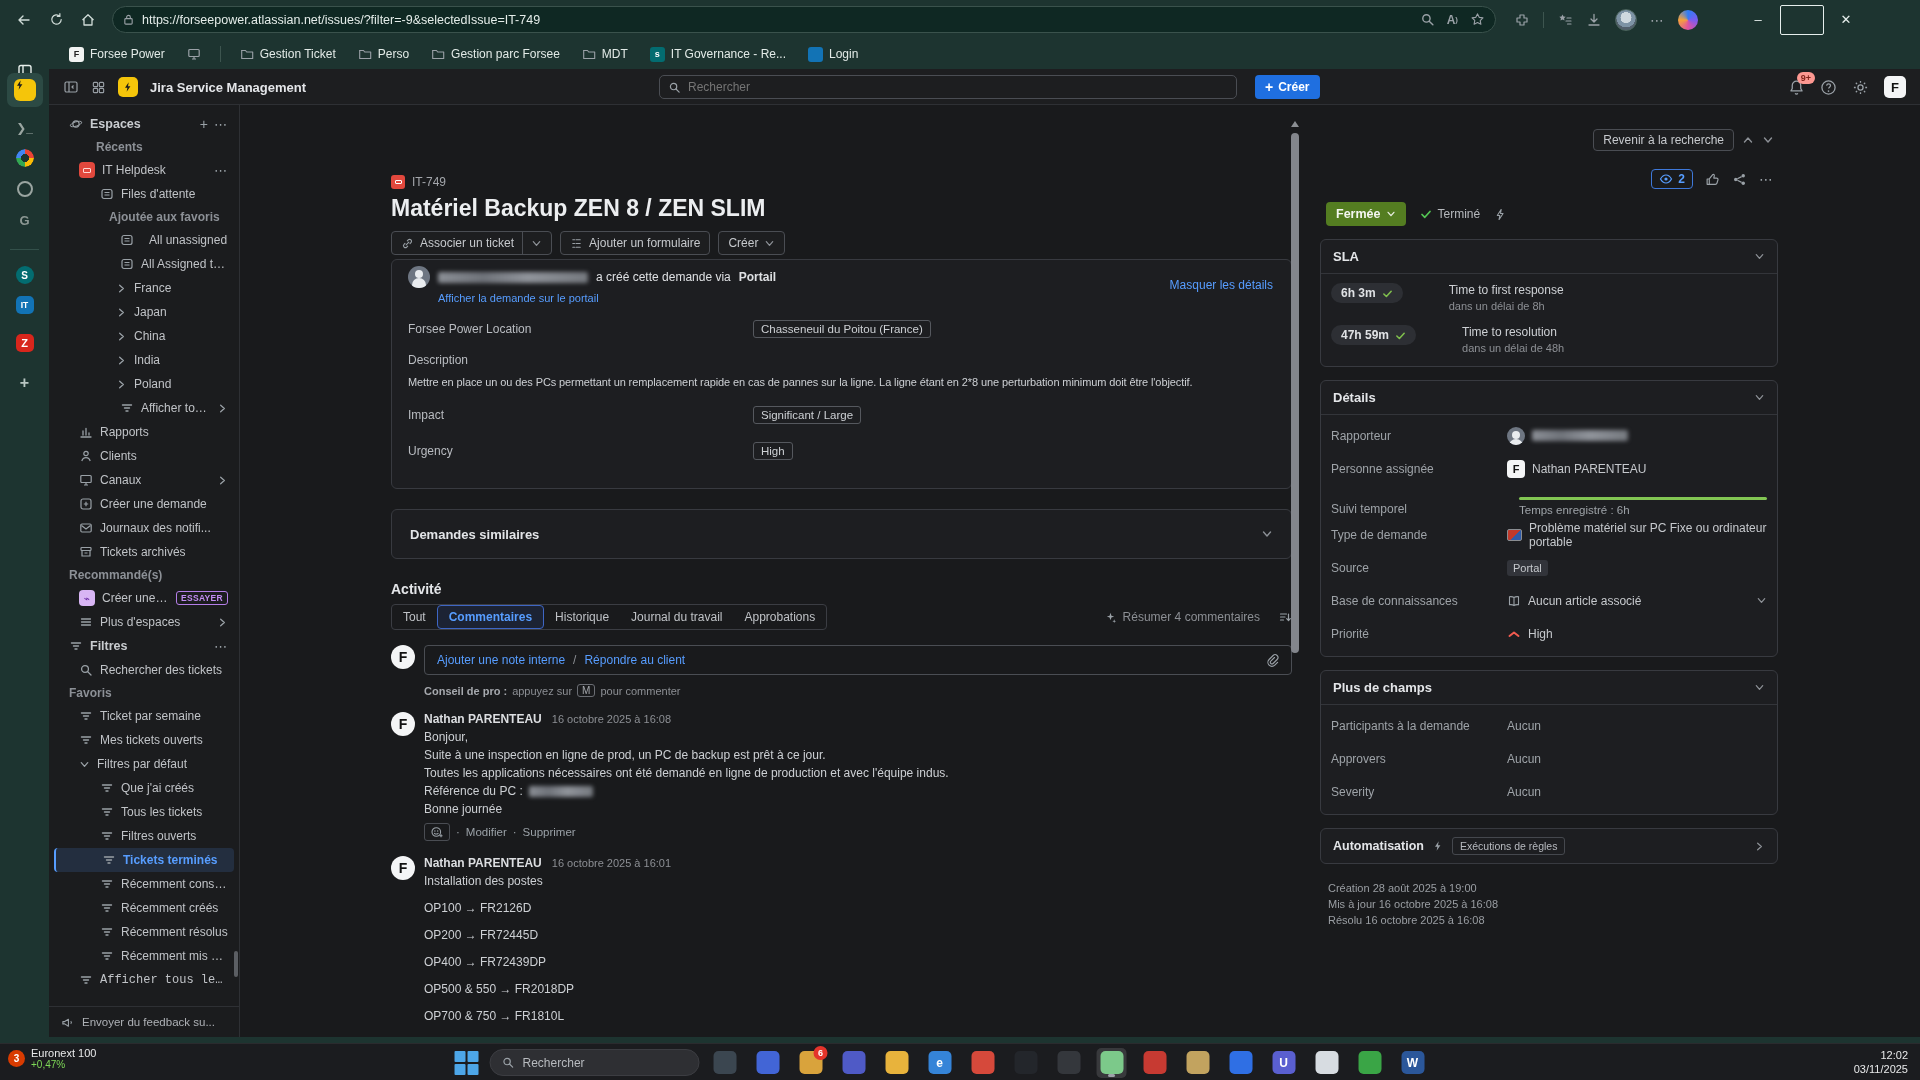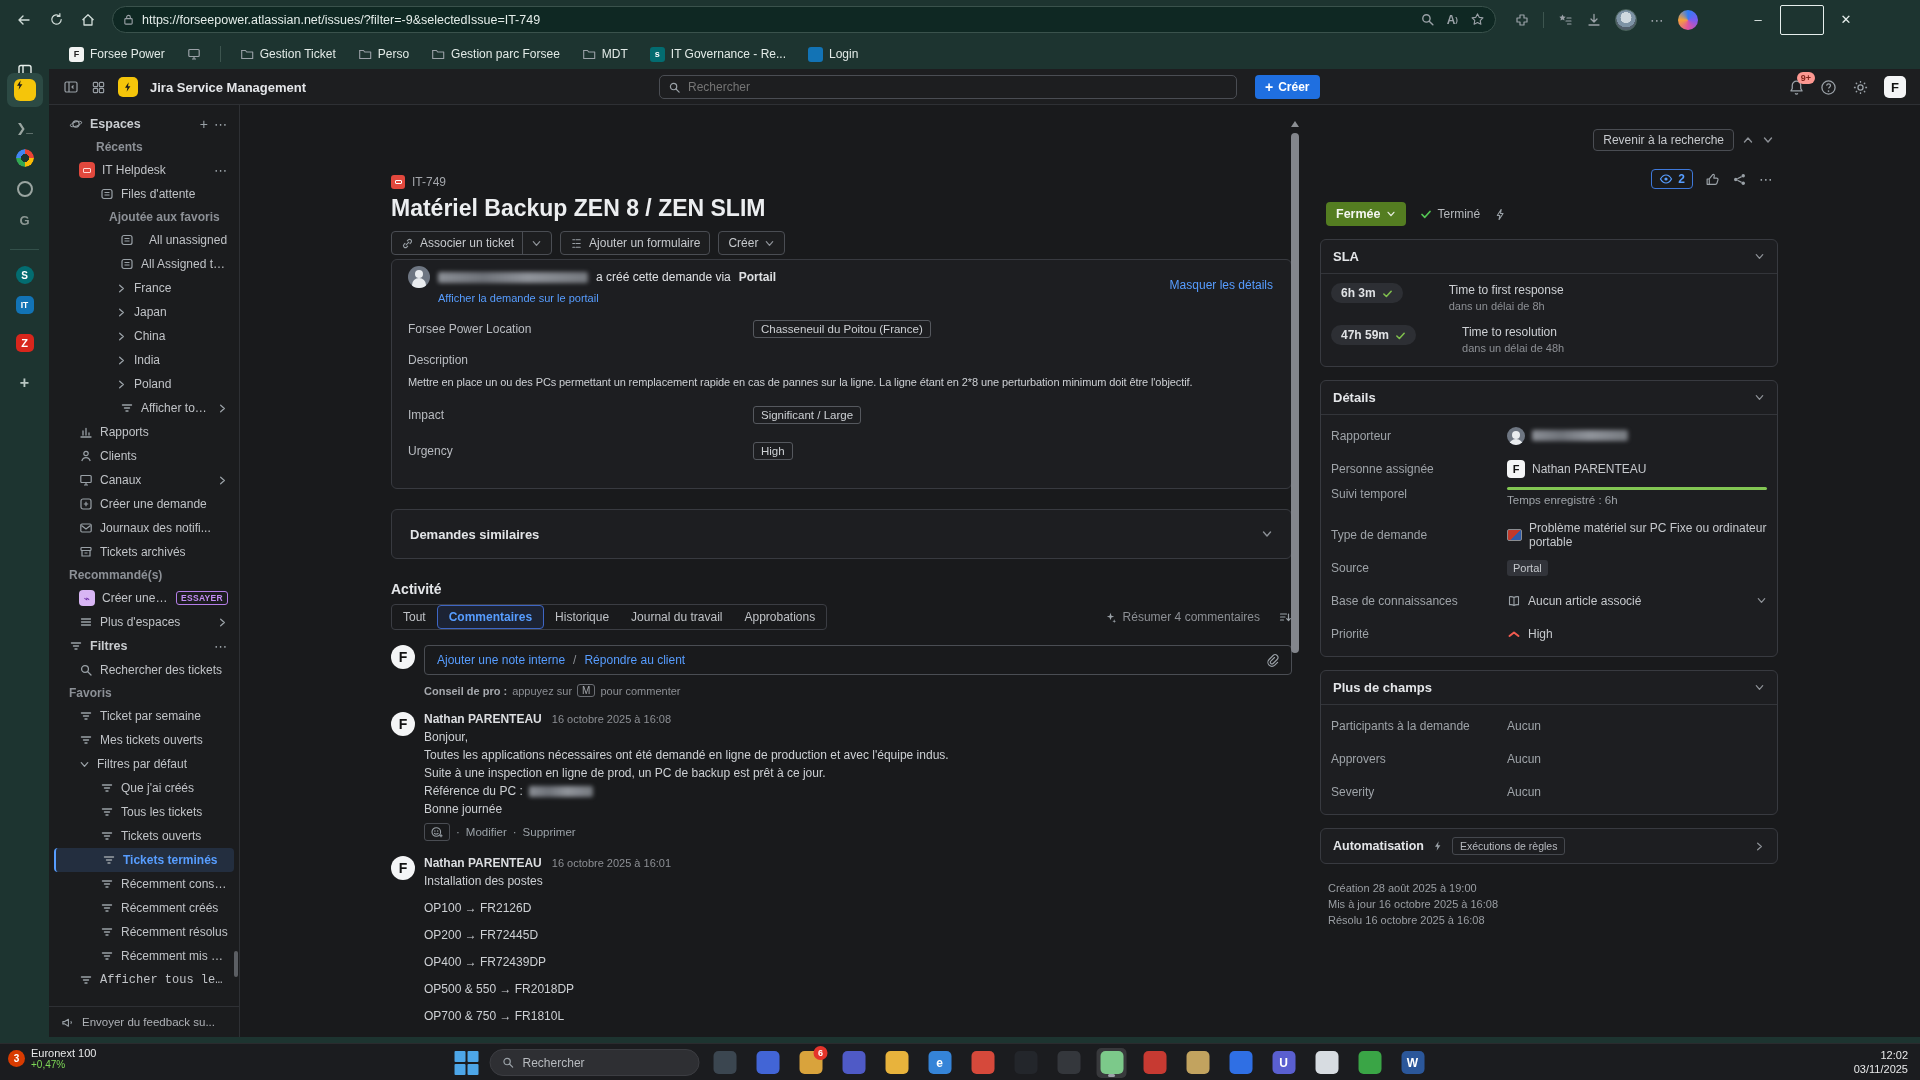--- a/index.html
+++ b/index.html
@@ -670,21 +670,21 @@
               </svg>
             </span>
             <span class="lbl">Tous les tickets</span>
           </div>
           <div class="srow item" style="padding-left: 46px;">
             <span class="ic">
               <svg width="14" height="14" viewBox="0 0 14 14">
                 <path d="M2.5 4h9M4.5 7h5M6 10h2" stroke="currentColor" fill="none" stroke-width="1.4" stroke-linecap="round"></path>
               </svg>
             </span>
-            <span class="lbl">Tickets ouverts</span>
+            <span class="lbl">Filtres ouverts</span>
           </div>
           <div class="srow item selected" style="padding-left: 46px;">
             <span class="ic">
               <svg width="14" height="14" viewBox="0 0 14 14">
                 <path d="M2.5 4h9M4.5 7h5M6 10h2" stroke="currentColor" fill="none" stroke-width="1.4" stroke-linecap="round"></path>
               </svg>
             </span>
             <span class="lbl">Tickets terminés</span>
           </div>
           <div class="srow item" style="padding-left: 46px;">
@@ -868,22 +868,22 @@
 
       <div id="comments">
           <div class="comment">
             <span class="favatar-round">F</span>
             <div class="cbody">
               <div class="cmeta">
                 <span class="author">Nathan PARENTEAU</span>
                 <span class="date">16 octobre 2025 à 16:08</span>
               </div>
               <div class="cline">Bonjour,</div>
+              <div class="cline">Suite à une inspection en ligne de prod, un PC de backup est prêt à ce jour.</div>
               <div class="cline">Toutes les applications nécessaires ont été demandé en ligne de production et avec l'équipe indus.</div>
-              <div class="cline">Suite à une inspection en ligne de prod, un PC de backup est prêt à ce jour.</div>
               <div class="cline">Référence du PC :<span class="redact" style="width: 64px; margin-left: 6px; vertical-align: middle;"></span></div>
               <div class="cline">Bonne journée</div>
               <div class="cactions">
                 <span class="emojibtn">
                   <svg width="14" height="14" viewBox="0 0 14 14">
                     <circle cx="6.3" cy="7" r="4.3" fill="none" stroke="currentColor" stroke-width="1.1"></circle>
                     <circle cx="4.9" cy="6" r=".7" fill="currentColor"></circle>
                     <circle cx="7.7" cy="6" r=".7" fill="currentColor"></circle>
                     <path d="M4.5 8.3c.9 1 2.7 1 3.6 0" fill="none" stroke="currentColor" stroke-width="1.1" stroke-linecap="round"></path>
                     <path d="M11 9.2v3M9.5 10.7h3" stroke="currentColor" stroke-width="1.1"></path>
@@ -1040,21 +1040,21 @@
                 <span class="redact" style="width: 96px;"></span>
               </span>
             </div>
             <div class="drow">
               <span class="dlabel">Personne assignée</span>
               <span class="dval">
                 <span class="sq-avatar">F</span>
                 <span>Nathan PARENTEAU</span>
               </span>
             </div>
-            <div class="drow" style="align-items: flex-start;">
+            <div class="drow" style="align-items: flex-end; gap: 12px;">
               <span class="dlabel">Suivi temporel</span>
               <span class="dval" style="display: block;">
                 <div class="timebar"></div>
                 <div class="ttext">Temps enregistré : 6h</div>
               </span>
             </div>
             <div class="drow">
               <span class="dlabel">Type de demande</span>
               <span class="dval">
                 <span class="pctile"></span>

